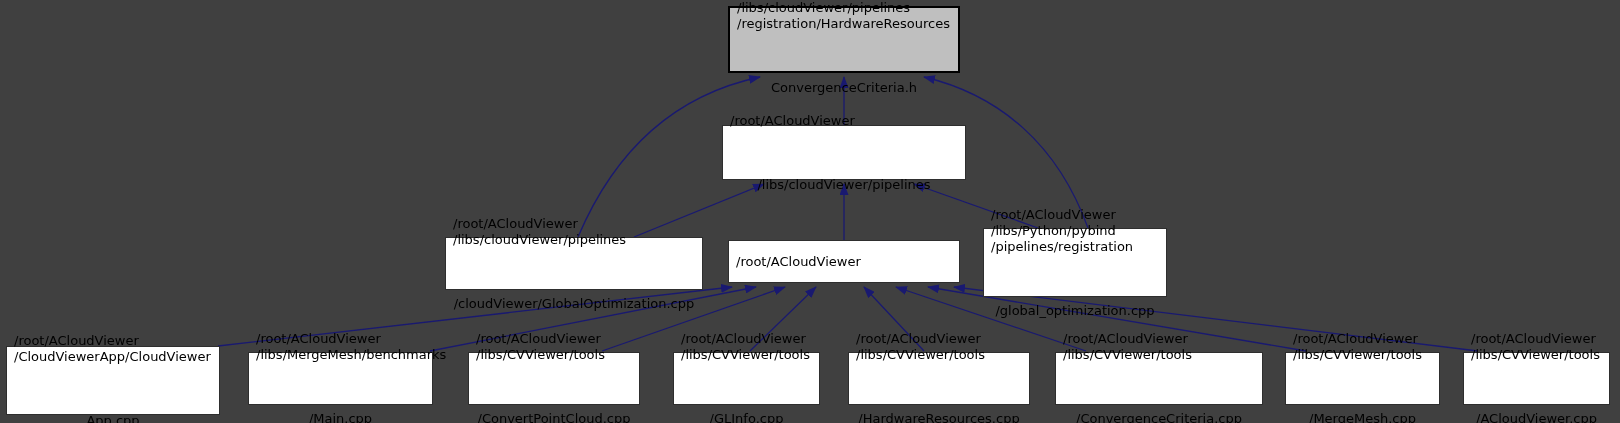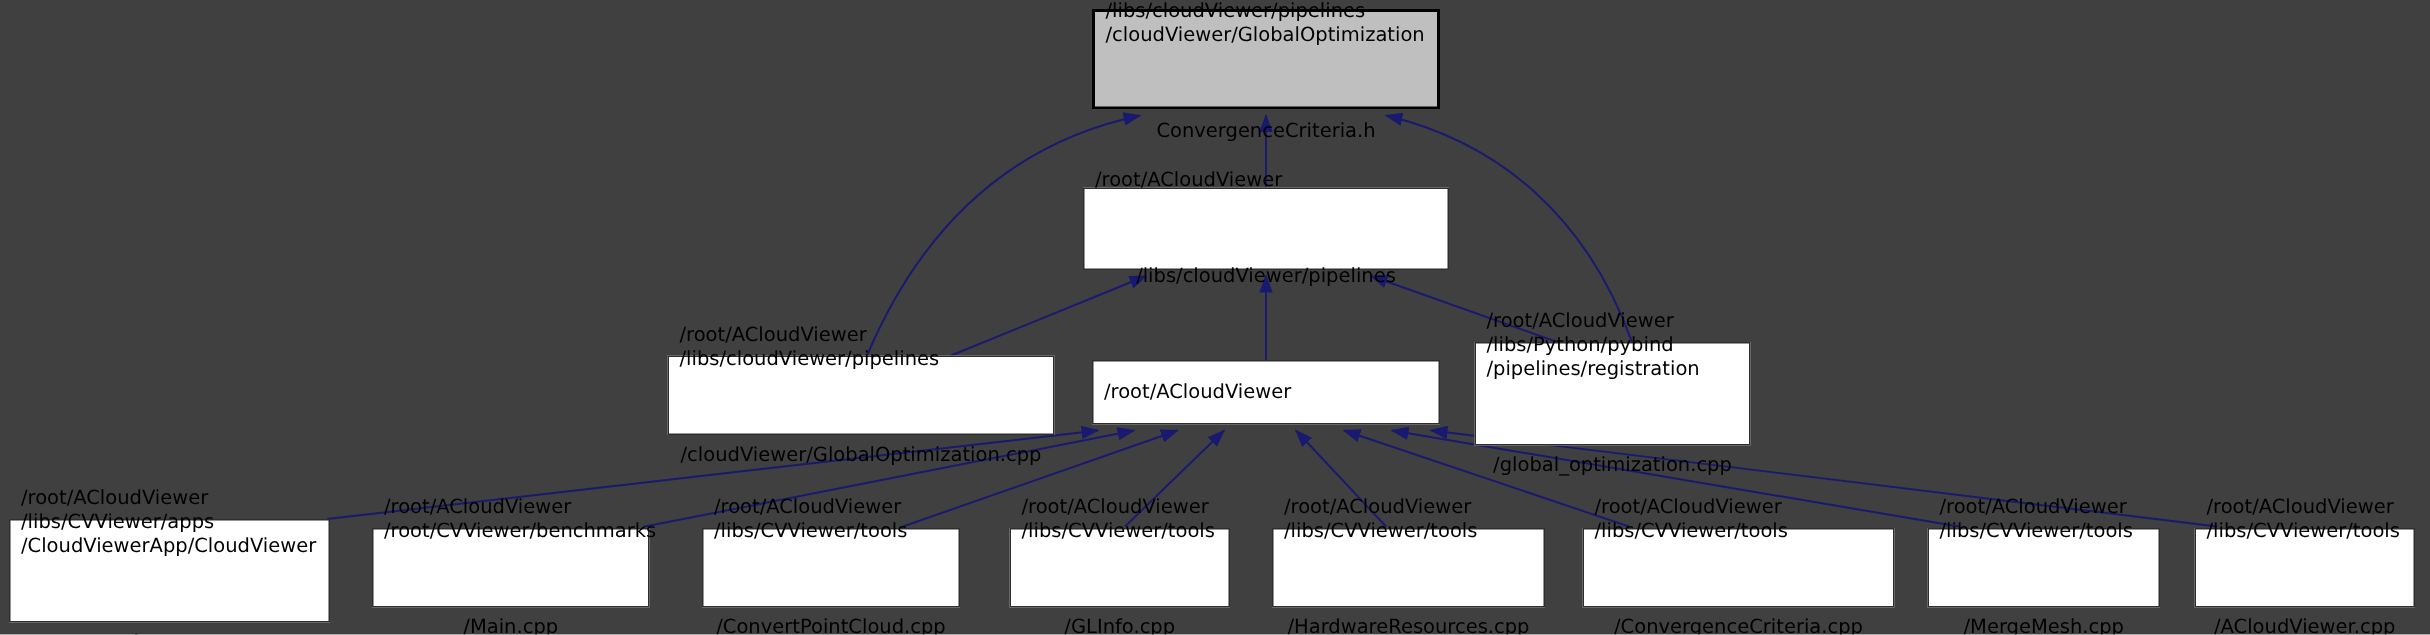--- a/index.html
+++ b/index.html
@@ -77,21 +77,21 @@
       <path d="M750,351 L816,287" class="edge" stroke="#191970" marker-end="url(#arrow)"></path>
       <path d="M924,351 L864,287" class="edge" stroke="#191970" marker-end="url(#arrow)"></path>
       <path d="M1086,351 L896,287" class="edge" stroke="#191970" marker-end="url(#arrow)"></path>
       <path d="M1306,351 L928,287" class="edge" stroke="#191970" marker-end="url(#arrow)"></path>
       <path d="M1478,351 L954,287" class="edge" stroke="#191970" marker-end="url(#arrow)"></path>
     </svg>
 
 <div class="node highlight" style="left: 728px; top: 6px; width: 232px; height: 67px;">
       <div class="line">/root/ACloudViewer</div>
       <div class="line">/libs/cloudViewer/pipelines</div>
-      <div class="line">/cloudViewer/GlobalOptimization</div>
+      <div class="line">/registration/HardwareResources</div>
       <div class="line">ConvergenceCriteria.h</div>
     </div>
     <div class="node" style="left: 722px; top: 125px; width: 244px; height: 55px;">
       <div class="line">/root/ACloudViewer</div>
       <div class="line">/libs/cloudViewer/pipelines</div>
     </div>
     <div class="node" style="left: 445px; top: 237px; width: 258px; height: 53px;">
       <div class="line">/root/ACloudViewer</div>
       <div class="line">/libs/cloudViewer/pipelines</div>
       <div class="line">/cloudViewer/GlobalOptimization.cpp</div>
@@ -100,27 +100,26 @@
       <div class="line">/root/ACloudViewer</div>
     </div>
     <div class="node" style="left: 983px; top: 228px; width: 184px; height: 69px;">
       <div class="line">/root/ACloudViewer</div>
       <div class="line">/libs/Python/pybind</div>
       <div class="line">/pipelines/registration</div>
       <div class="line">/global_optimization.cpp</div>
     </div>
     <div class="node" style="left: 6px; top: 346px; width: 214px; height: 69px;">
       <div class="line">/root/ACloudViewer</div>
-      <div class="line">/libs/CVViewer/apps</div>
       <div class="line">/CloudViewerApp/CloudViewer</div>
       <div class="line">App.cpp</div>
     </div>
     <div class="node" style="left: 248px; top: 352px; width: 185px; height: 53px;">
       <div class="line">/root/ACloudViewer</div>
-      <div class="line">/root/CVViewer/benchmarks</div>
+      <div class="line">/libs/MergeMesh/benchmarks</div>
       <div class="line">/Main.cpp</div>
     </div>
     <div class="node" style="left: 468px; top: 352px; width: 172px; height: 53px;">
       <div class="line">/root/ACloudViewer</div>
       <div class="line">/libs/CVViewer/tools</div>
       <div class="line">/ConvertPointCloud.cpp</div>
     </div>
     <div class="node" style="left: 673px; top: 352px; width: 147px; height: 53px;">
       <div class="line">/root/ACloudViewer</div>
       <div class="line">/libs/CVViewer/tools</div>

